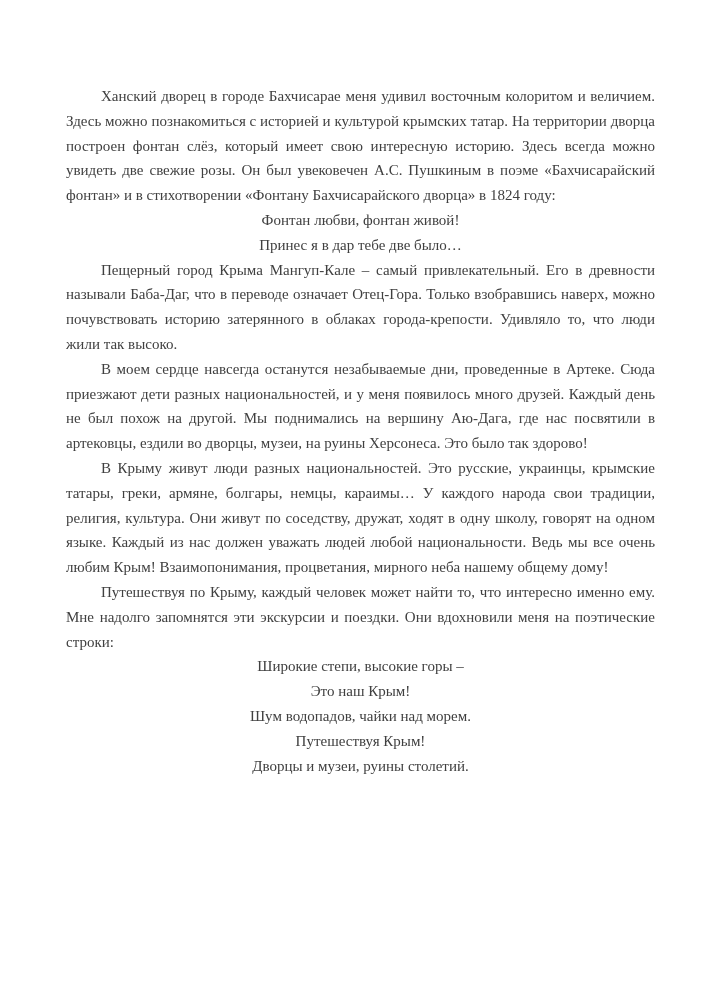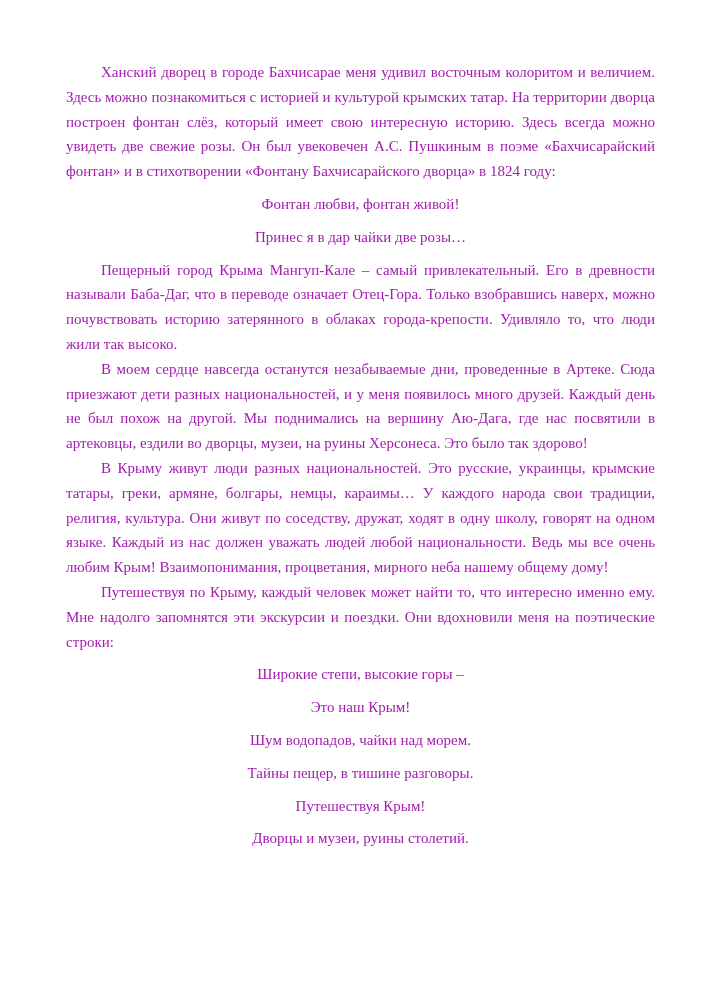--- a/index.html
+++ b/index.html
@@ -6,53 +6,52 @@
     margin: 0;
     padding: 0;
     background: #ffffff;
   }
   .page {
     position: relative;
     box-sizing: border-box;
     width: 707px;
     height: 1000px;
     background: #ffffff;
-    color: #a21caf;
-    padding: 60px 52px 0 66px;
+    color: #404040;
+    padding: 84px 52px 0 66px;
     font-family: "Liberation Serif", "DejaVu Serif", serif;
     font-size: 15px;
     line-height: 24.8px;
     overflow: hidden;
   }
   .para {
     margin: 0;
     text-align: justify;
     text-indent: 35px;
   }
   .center-line {
-    margin: 8px;
+    margin: 0;
     text-align: center;
     text-indent: 0;
   }
 </style>
 </head>
 <body>
 
 <div class="page">
 
   <p class="para">Ханский дворец в городе Бахчисарае меня удивил восточным колоритом и величием. Здесь можно познакомиться с историей и культурой крымских татар. На территории дворца построен фонтан слёз, который имеет свою интересную историю. Здесь всегда можно увидеть две свежие розы. Он был увековечен А.С. Пушкиным в поэме «Бахчисарайский фонтан» и в стихотворении «Фонтану Бахчисарайского дворца» в 1824 году:</p>
 
   <div class="center-line">Фонтан любви, фонтан живой!</div>
-  <div class="center-line">Принес я в дар чайки две розы…</div>
+  <div class="center-line">Принес я в дар тебе две было…</div>
 
   <p class="para">Пещерный город Крыма Мангуп-Кале – самый привлекательный. Его в древности называли Баба-Даг, что в переводе означает Отец-Гора. Только взобравшись наверх, можно почувствовать историю затерянного в облаках города-крепости. Удивляло то, что люди жили так высоко.</p>
   <p class="para">В моем сердце навсегда останутся незабываемые дни, проведенные в Артеке. Сюда приезжают дети разных национальностей, и у меня появилось много друзей. Каждый день не был похож на другой. Мы поднимались на вершину Аю-Дага, где нас посвятили в артековцы, ездили во дворцы, музеи, на руины Херсонеса. Это было так здорово!</p>
   <p class="para">В Крыму живут люди разных национальностей. Это русские, украинцы, крымские татары, греки, армяне, болгары, немцы, караимы… У каждого народа свои традиции, религия, культура. Они живут по соседству, дружат, ходят в одну школу, говорят на одном языке. Каждый из нас должен уважать людей любой национальности. Ведь мы все очень любим Крым! Взаимопонимания, процветания, мирного неба нашему общему дому!</p>
   <p class="para">Путешествуя по Крыму, каждый человек может найти то, что интересно именно ему. Мне надолго запомнятся эти экскурсии и поездки. Они вдохновили меня на поэтические строки:</p>
 
   <div class="center-line">Широкие степи, высокие горы –</div>
   <div class="center-line">Это наш Крым!</div>
   <div class="center-line">Шум водопадов, чайки над морем.</div>
-  <div class="center-line">Тайны пещер, в тишине разговоры.</div>
   <div class="center-line">Путешествуя Крым!</div>
   <div class="center-line">Дворцы и музеи, руины столетий.</div>
 
 </div>
 
 </body></html>

